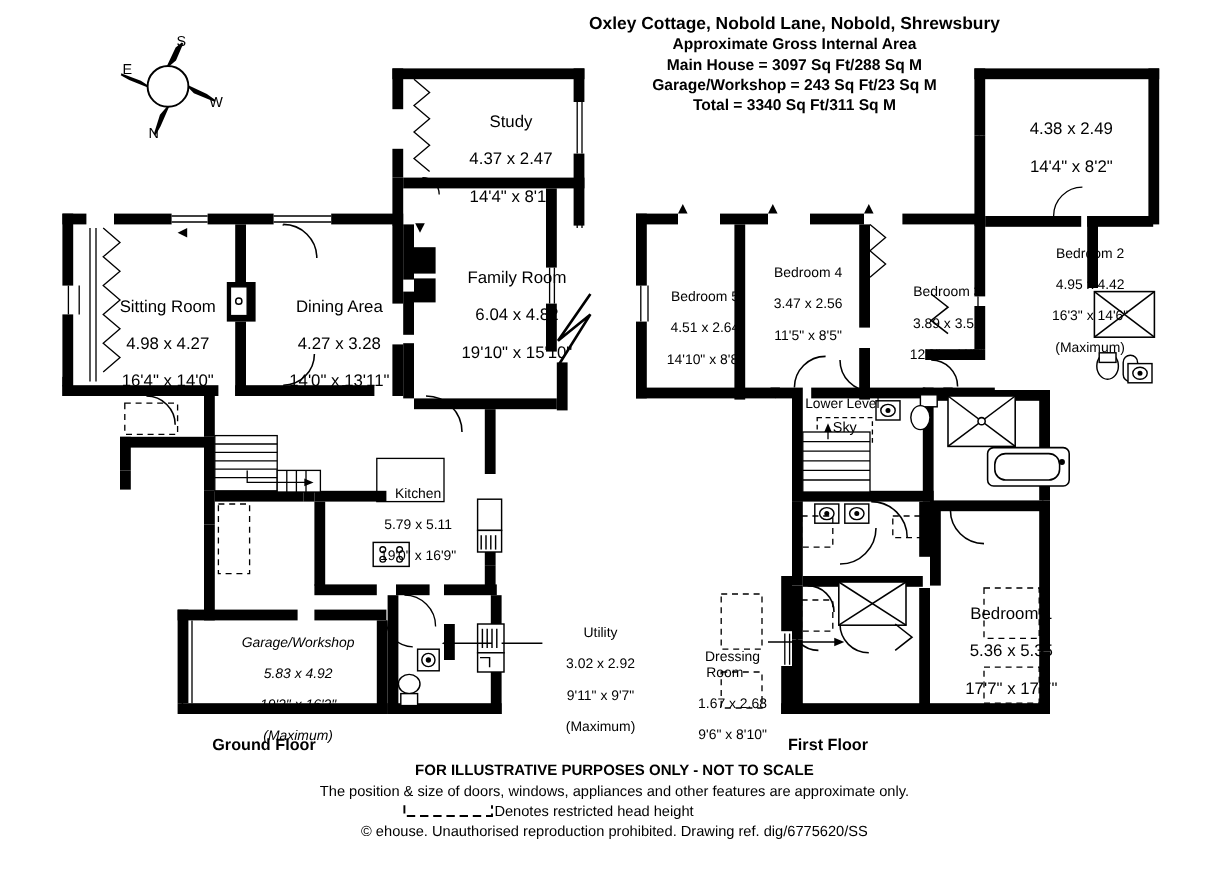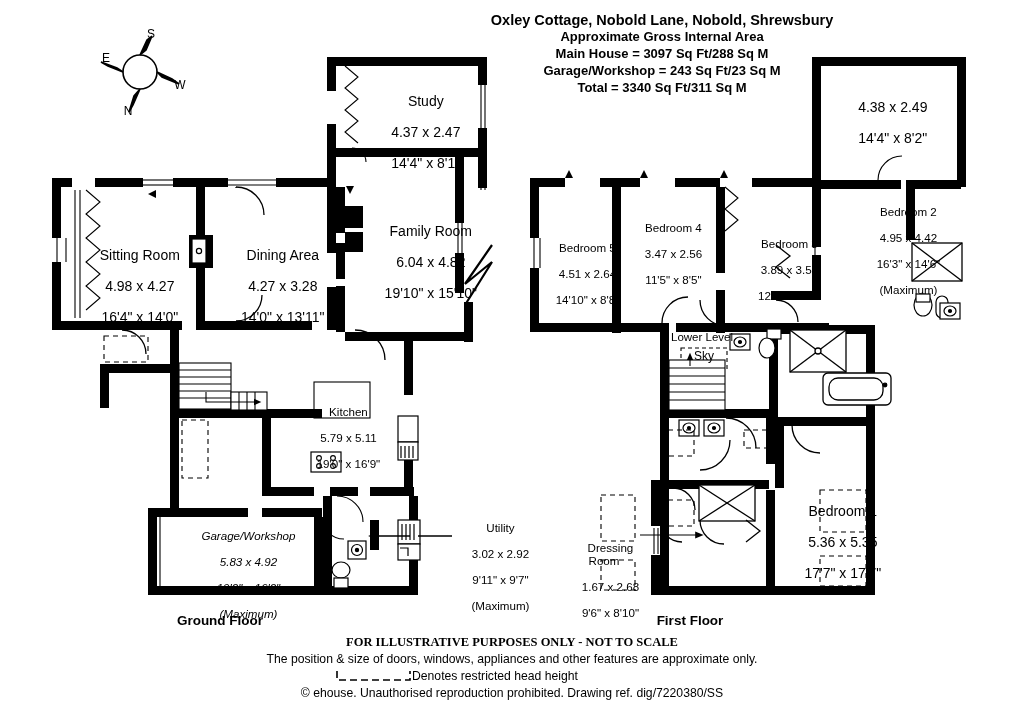--- a/index.html
+++ b/index.html
@@ -7,21 +7,21 @@
   body{width:1024px;height:724px;position:relative;overflow:hidden;
        font-family:"Liberation Sans","DejaVu Sans",sans-serif;color:#000;}
   #stage{position:absolute;left:0;top:0;width:820px;height:724px;}
   svg#plan{position:absolute;left:0;top:0;width:1024px;height:724px;}
   .txt{position:absolute;text-align:center;line-height:1.12;white-space:pre;}
   .title{font-size:14.5px;font-weight:bold;}
   .subh{font-size:13px;font-weight:bold;}
   .room{font-size:14px;}
   .roomsm{font-size:11.6px;}
   .floorlbl{font-size:13.5px;font-weight:bold;text-align:center;}
-  .note-b{font-size:12.5px;font-weight:bold;font-family:Liberation Serif, serif;}
+  .note-b{font-size:12.5px;font-weight:bold;}
   .note{font-size:12.2px;}
   .compass{font-size:12px;}
   .lower{font-size:11.5px;}
   .sky{font-size:12px;}
 </style>
 </head>
 <body>
 
 <div id="stage">
 
@@ -544,15 +544,15 @@
 
   <div class="txt lower" style="left:658px;top:331px;width:88px;text-align:center;">Lower Level</div>
   <div class="txt sky" style="left:681px;top:350px;width:46px;">Sky</div>
 
   <div class="txt floorlbl" style="left:130px;top:613px;width:180px;">Ground Floor</div>
   <div class="txt floorlbl" style="left:600px;top:613px;width:180px;">First Floor</div>
 
   <div class="txt note-b" style="left:162px;top:635px;width:700px;">FOR ILLUSTRATIVE PURPOSES ONLY - NOT TO SCALE</div>
   <div class="txt note" style="left:412px;top:670px;width:300px;text-align:left;">Denotes restricted head height</div>
   <div class="txt note" style="left:162px;top:653px;width:700px;">The position &amp; size of doors, windows, appliances and other features are approximate only.</div>
-  <div class="txt note" style="left:162px;top:687px;width:700px;">© ehouse. Unauthorised reproduction prohibited. Drawing ref. dig/7220380/SS</div>
+  <div class="txt note" style="left:162px;top:687px;width:700px;">© ehouse. Unauthorised reproduction prohibited. Drawing ref. dig/6775620/SS</div>
 
 </div>
 
 </body></html>

